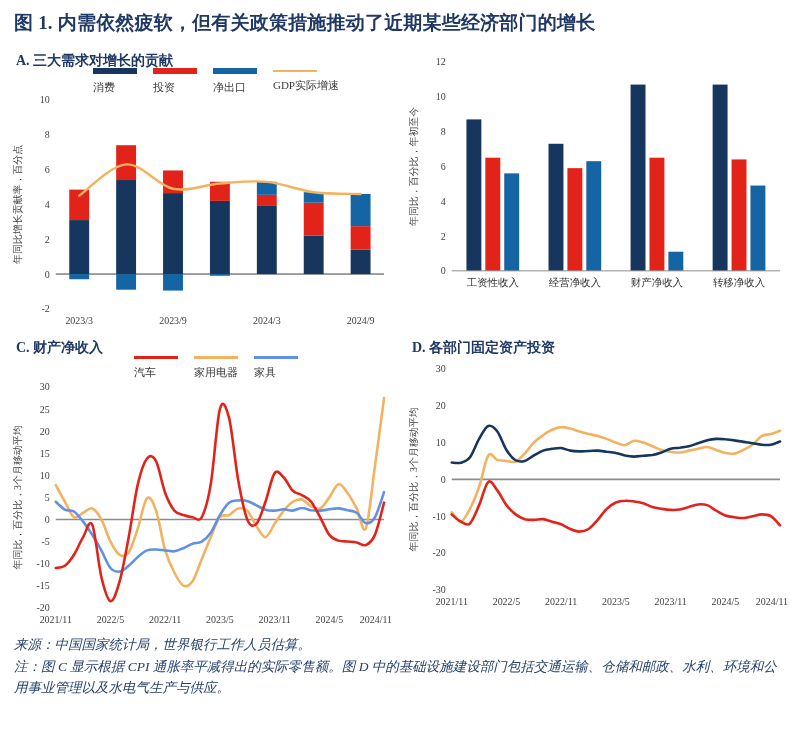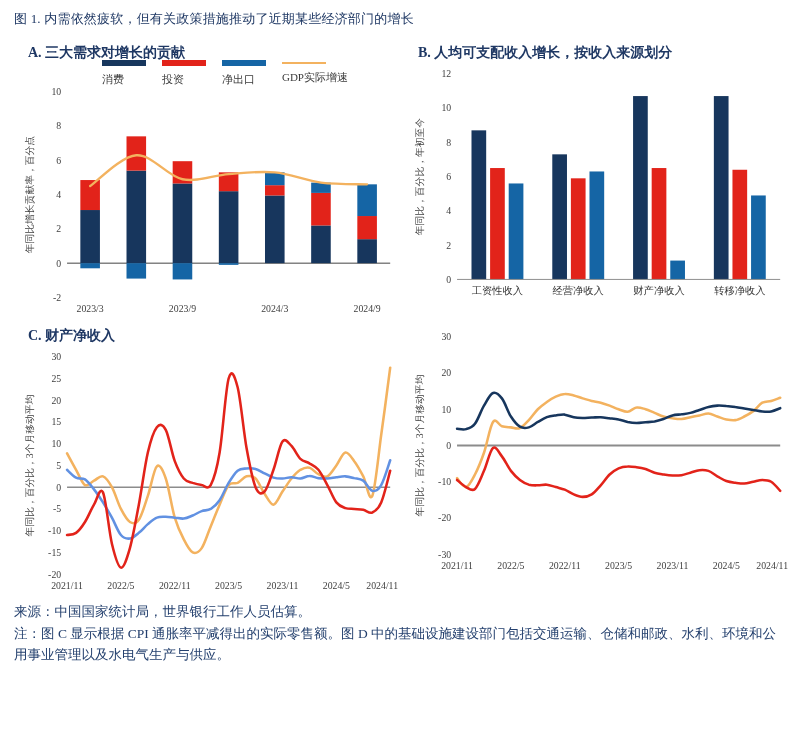--- a/index.html
+++ b/index.html
@@ -1,33 +1,33 @@
 <!DOCTYPE html>
 <html><head>
 <meta charset="utf-8">
 <style>
   html,body{margin:0;padding:0;background:#fff;}
   body{width:800px;height:735px;overflow:hidden;
        font-family:"Liberation Serif","DejaVu Serif",serif;}
-  .fig-title{color:#1F3864;font-size:13px;font-weight:normal;margin:10px 14px 16px 14px;letter-spacing:.2px;}
-  .charts{display:grid;grid-template-columns:1fr 1fr;column-gap:12px;row-gap:10px;padding:0 10px;margin-left:12px;}
+  .fig-title{color:#1F3864;font-size:19px;font-weight:bold;margin:10px 14px 16px 14px;letter-spacing:.2px;}
+  .charts{display:grid;grid-template-columns:1fr 1fr;column-gap:12px;row-gap:10px;padding:0 10px;}
   .panel h2{color:#1F3864;font-size:14px;font-weight:bold;margin:0 0 2px 6px;}
   .legend{display:flex;justify-content:center;align-items:center;gap:16px;height:18px;margin:2px 0 0 28px;}
   .legend-item{display:flex;gap:6px;font-size:11px;color:#3A3A3A;white-space:nowrap;flex-direction:column;}
   .sw{display:inline-block;flex:none;}
   .sw-bar{width:44px;height:6px;}
   .sw-line{width:44px;height:3px;}
   .sw-thin-line{width:44px;height:2px;}
   .sw-square{width:8px;height:8px;}
   .panel svg{display:block;width:100%;height:auto;overflow:hidden;}
   svg .tick{font:10px "Liberation Serif",serif;fill:#404040;}
   svg .cat{font:10.5px "Liberation Serif",serif;fill:#333333;}
   svg .ylab{font:10px "Liberation Serif",serif;fill:#404040;}
   .footer{padding:8px 14px 0 14px;color:#24406E;font-size:13.5px;line-height:1.55;}
-  .footer p{margin:0 0 1px 0;}
+  .footer p{margin:0 0 1px 0;font-style:italic;}
 </style>
 </head>
 <body>
 
 <h1 class="fig-title">图 1. 内需依然疲软，但有关政策措施推动了近期某些经济部门的增长</h1>
 
 <div class="charts">
 
   <section class="panel">
     <h2>A. 三大需求对增长的贡献</h2>
@@ -82,21 +82,20 @@
         <rect x="342.42857142857144" y="104.5" width="20" height="32.375" fill="#1565A5"></rect>
         <path d="M69.6,106.3C77.4,101.0 101.0,75.9 116.7,74.8C132.4,73.6 148.1,96.0 163.9,99.3C179.6,102.5 195.3,95.2 211.0,94.0C226.7,92.8 242.4,90.8 258.1,92.3C273.9,93.7 289.6,100.7 305.3,102.8C321.0,104.8 344.6,104.2 352.4,104.5" fill="none" stroke="#F3B25F" stroke-width="2.4" stroke-linecap="round"></path>
         <text x="69.57142857142857" y="235" text-anchor="middle" class="tick">2023/3</text>
         <text x="163.85714285714286" y="235" text-anchor="middle" class="tick">2023/9</text>
         <text x="258.14285714285717" y="235" text-anchor="middle" class="tick">2024/3</text>
         <text x="352.42857142857144" y="235" text-anchor="middle" class="tick">2024/9</text>
       </svg>
   </section>
 
   <section class="panel">
-    <h2>B. 人均可支配收入增长，按收入来源划分</h2>
     <svg viewBox="0 0 386 240">
         <text x="40" y="223.5" text-anchor="end" class="tick">0</text>
         <text x="40" y="188.5" text-anchor="end" class="tick">2</text>
         <text x="40" y="153.5" text-anchor="end" class="tick">4</text>
         <text x="40" y="118.5" text-anchor="end" class="tick">6</text>
         <text x="40" y="83.5" text-anchor="end" class="tick">8</text>
         <text x="40" y="48.5" text-anchor="end" class="tick">10</text>
         <text x="40" y="13.5" text-anchor="end" class="tick">12</text>
         <text x="11" y="115" text-anchor="middle" class="ylab" transform="rotate(-90 11 115)">年同比，百分比，年初至今</text>
         <rect x="60.75" y="67.75000000000001" width="15" height="152.25" fill="#17365D"></rect>
@@ -114,20 +113,34 @@
         <rect x="308.25" y="32.750000000000014" width="15" height="187.25" fill="#17365D"></rect>
         <rect x="327.25" y="107.99999999999999" width="15" height="112.00000000000001" fill="#E2231A"></rect>
         <rect x="346.25" y="134.25" width="15" height="85.75" fill="#1565A5"></rect>
         <text x="334.75" y="235" text-anchor="middle" class="cat">转移净收入</text>
         <line x1="46" x2="376" y1="220" y2="220" stroke="#8C8C8C" stroke-width="1"></line>
       </svg>
   </section>
 
   <section class="panel">
     <h2>C. 财产净收入</h2>
+    <div class="legend">
+        <span class="legend-item">
+          <span class="sw sw-line" style="background: rgb(226, 35, 26);"></span>
+          <span>汽车</span>
+        </span>
+        <span class="legend-item">
+          <span class="sw sw-line" style="background: rgb(243, 178, 95);"></span>
+          <span>家用电器</span>
+        </span>
+        <span class="legend-item">
+          <span class="sw sw-line" style="background: rgb(97, 145, 226);"></span>
+          <span>家具</span>
+        </span>
+      </div>
     <svg viewBox="0 0 386 252">
         <text x="40" y="235.5" text-anchor="end" class="tick">-20</text>
         <text x="40" y="213.3" text-anchor="end" class="tick">-15</text>
         <text x="40" y="191.10000000000002" text-anchor="end" class="tick">-10</text>
         <text x="40" y="168.89999999999998" text-anchor="end" class="tick">-5</text>
         <text x="40" y="146.7" text-anchor="end" class="tick">0</text>
         <text x="40" y="124.5" text-anchor="end" class="tick">5</text>
         <text x="40" y="102.30000000000001" text-anchor="end" class="tick">10</text>
         <text x="40" y="80.1" text-anchor="end" class="tick">15</text>
         <text x="40" y="57.900000000000006" text-anchor="end" class="tick">20</text>
@@ -142,20 +155,21 @@
         <text x="101" y="247" text-anchor="middle" class="tick">2022/5</text>
         <text x="156" y="247" text-anchor="middle" class="tick">2022/11</text>
         <text x="211" y="247" text-anchor="middle" class="tick">2023/5</text>
         <text x="266" y="247" text-anchor="middle" class="tick">2023/11</text>
         <text x="321" y="247" text-anchor="middle" class="tick">2024/5</text>
         <text x="384" y="247" text-anchor="end" class="tick">2024/11</text>
       </svg>
   </section>
 
   <section class="panel">
+    <h2>D. 各部门固定资产投资</h2>
     <svg viewBox="0 0 386 252">
         <text x="40" y="235.5" text-anchor="end" class="tick">-30</text>
         <text x="40" y="198.5" text-anchor="end" class="tick">-20</text>
         <text x="40" y="161.5" text-anchor="end" class="tick">-10</text>
         <text x="40" y="124.5" text-anchor="end" class="tick">0</text>
         <text x="40" y="87.5" text-anchor="end" class="tick">10</text>
         <text x="40" y="50.5" text-anchor="end" class="tick">20</text>
         <text x="40" y="13.5" text-anchor="end" class="tick">30</text>
         <text x="11" y="121" text-anchor="middle" class="ylab" transform="rotate(-90 11 121)">年同比，百分比，3个月移动平均</text>
         <line x1="46" x2="376" y1="121" y2="121" stroke="#8C8C8C" stroke-width="2"></line>

